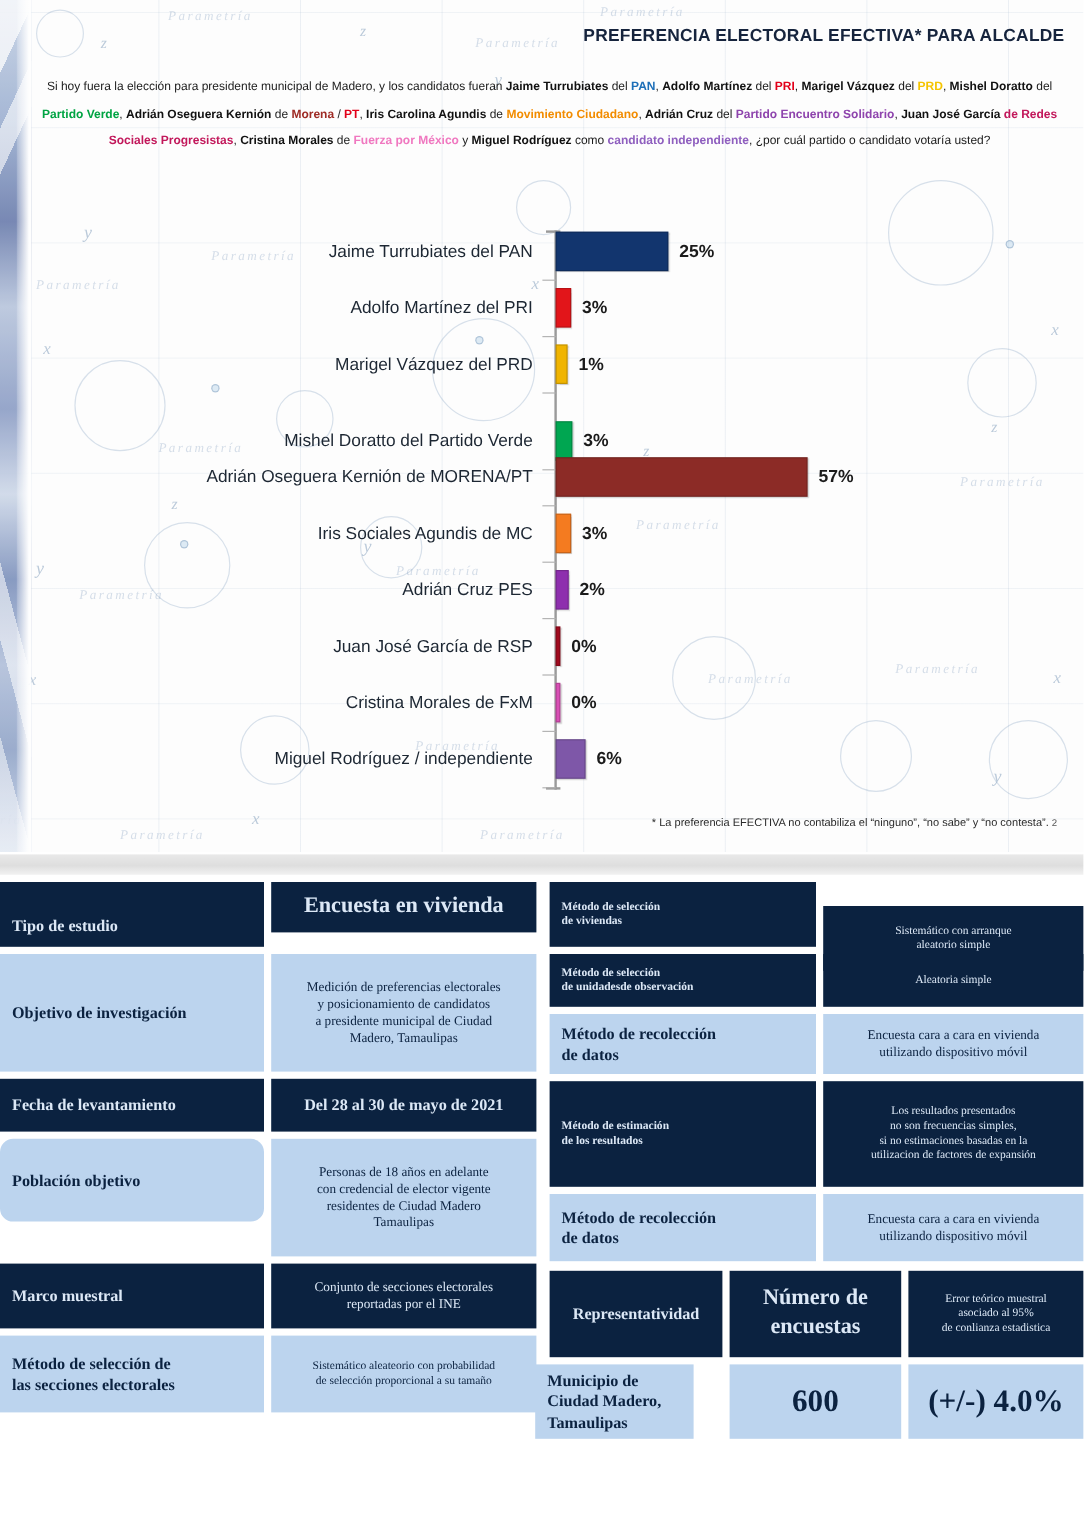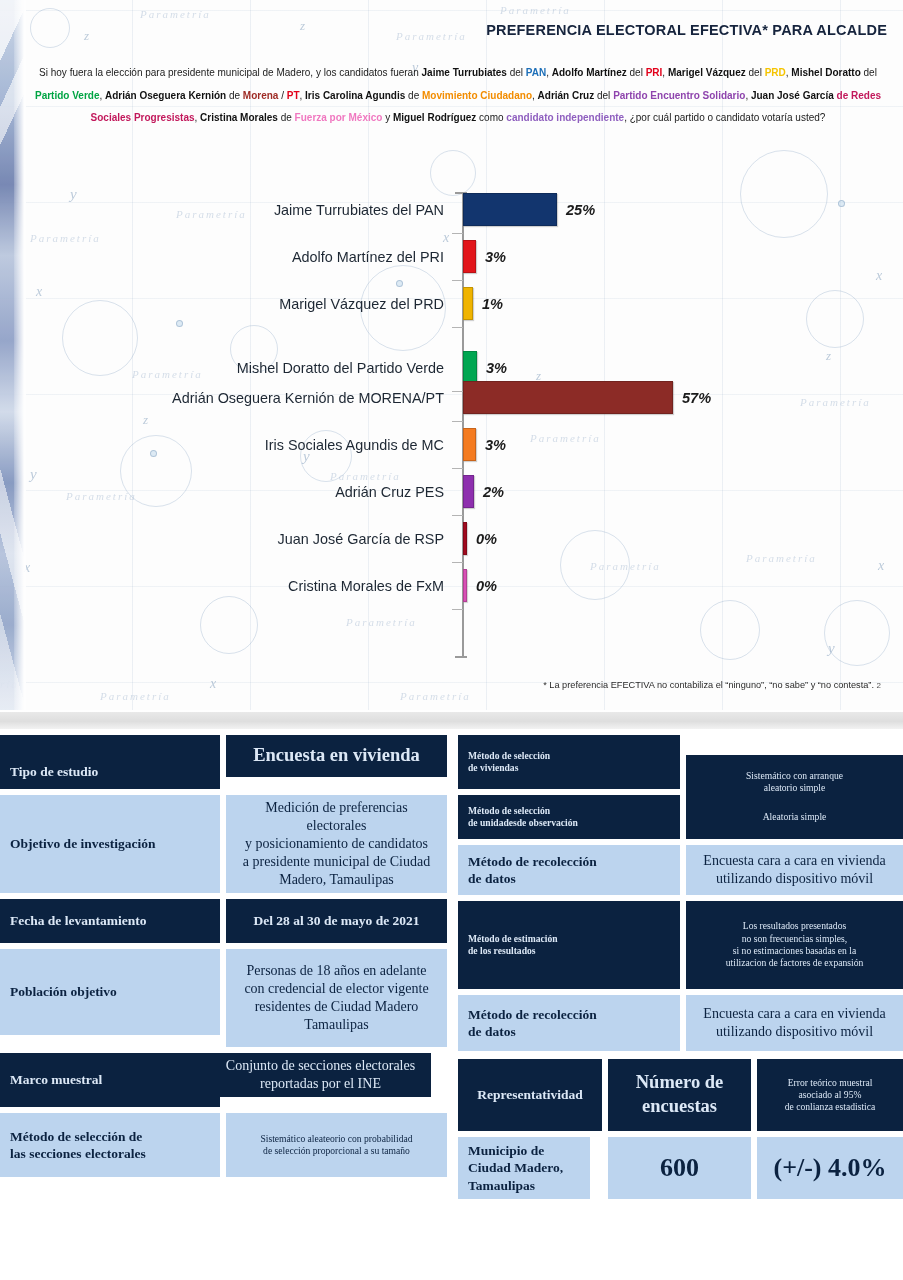--- a/index.html
+++ b/index.html
@@ -98,21 +98,20 @@
   }
   .bar {
     position: absolute; left: 463px; top: 7px; height: 33px;
     border: 1px solid rgba(0,0,0,.18);
     box-shadow: 1px 1px 1px rgba(0,0,0,.18);
   }
   .bar-val {
     position: absolute; top: 0; height: 47px; display: flex; align-items: center;
     font-size: 14.6px; font-weight: bold; color: #1b1b1b;
     font-family: "Liberation Sans", sans-serif;
-    font-style: italic;
   }
   .tick { position:absolute; left:452px; width:11px; height:1px; background:#b4b4b4; top:47px; }
 
   .footnote {
     position: absolute; right: 22px; top: 680px;
     font-size: 9.2px; color: #2a2a2a; font-family: "Liberation Sans", sans-serif;
   }
   .footnote .pg { font-size: 8px; color:#555; }
 
   .gray-band {
@@ -127,21 +126,21 @@
     display: flex; align-items: center;
     font-family: "Liberation Serif", serif;
     padding: 4px 10px;
   }
   .dark { background: #0b2240; color: #dce8f6; }
   .light { background: #bcd4ee; color: #0b2240; }
   .c-label { font-weight: bold; }
   .c-val { justify-content: center; text-align: center; }
   .t-lg { font-size: 18.5px; font-weight: bold; }
   .t-md { font-size: 13.5px; font-weight: bold; }
-  .t-sm { font-size: 14px; font-weight: normal; }
+  .t-sm { font-size: 11px; font-weight: normal; }
   .t-xs { font-size: 9.6px; font-weight: normal; }
   .t-xsb{ font-size: 9.6px; font-weight: bold; }
   .t-num{ font-size: 26px; font-weight: bold; }
 </style>
 </head>
 <body>
 
 <div class="page">
 
   <div class="slide">
@@ -256,20 +255,26 @@
           <div class="bar" style="width: 4px; background: rgb(160, 10, 30);"></div>
           <div class="bar-val" style="left: 476px;">0%</div>
           <div class="tick"></div>
         </div>
         <div class="row" style="top: 376px;">
           <div class="row-label">Cristina Morales de FxM</div>
           <div class="bar" style="width: 4px; background: rgb(217, 79, 181);"></div>
           <div class="bar-val" style="left: 476px;">0%</div>
           <div class="tick"></div>
         </div>
+        <div class="row" style="top: 423px;">
+          <div class="row-label">Miguel Rodríguez / independiente</div>
+          <div class="bar" style="width: 25px; background: rgb(126, 87, 168);"></div>
+          <div class="bar-val" style="left: 497px;">6%</div>
+          <div class="tick"></div>
+        </div>
       </div>
 
     <div class="footnote">
       <span>* La preferencia EFECTIVA no contabiliza el “ninguno”, “no sabe” y “no contesta”.</span>
       <span class="pg">2</span>
     </div>
   </div>
 
   <div class="gray-band"></div>
 
@@ -285,30 +290,30 @@
       </div>
       <div class="cell light t-sm c-val" style="left: 226px; top: 60px; width: 221px; height: 98px;">
         <div style="width: 100%; text-align: center; line-height: 1.28;">Medición de preferencias electorales<br>y posicionamiento de candidatos<br>a presidente municipal de Ciudad<br>Madero, Tamaulipas</div>
       </div>
       <div class="cell dark t-md c-label" style="left: 0px; top: 164px; width: 220px; height: 44px;">
         <div style="width: 100%; line-height: 1.28;">Fecha de levantamiento</div>
       </div>
       <div class="cell dark t-md c-val" style="left: 226px; top: 164px; width: 221px; height: 44px;">
         <div style="width: 100%; text-align: center; line-height: 1.28;">Del 28 al 30 de mayo de 2021</div>
       </div>
-      <div class="cell light t-md c-label" style="left: 0px; top: 214px; width: 220px; height: 86px;">
+      <div class="cell light t-md c-label" style="left: 0px; top: 214px; width: 220px; height: 69px; border-radius: 11px;">
         <div style="width: 100%; line-height: 1.28;">Población objetivo</div>
       </div>
       <div class="cell light t-sm c-val" style="left: 226px; top: 214px; width: 221px; height: 98px;">
         <div style="width: 100%; text-align: center; line-height: 1.28;">Personas de 18 años en adelante<br>con credencial de elector vigente<br>residentes de Ciudad Madero<br>Tamaulipas</div>
       </div>
       <div class="cell dark t-md c-label" style="left: 0px; top: 318px; width: 220px; height: 54px;">
         <div style="width: 100%; line-height: 1.28;">Marco muestral</div>
       </div>
-      <div class="cell dark t-sm c-val" style="left: 210px; top: 318px; width: 221px; height: 44px;">
+      <div class="cell dark t-sm c-val" style="left: 226px; top: 318px; width: 221px; height: 54px;">
         <div style="width: 100%; text-align: center; line-height: 1.28;">Conjunto de secciones electorales<br>reportadas por el INE</div>
       </div>
       <div class="cell light t-md c-label" style="left: 0px; top: 378px; width: 220px; height: 64px;">
         <div style="width: 100%; line-height: 1.28;">Método de selección de<br>las secciones electorales</div>
       </div>
       <div class="cell light t-xs c-val" style="left: 226px; top: 378px; width: 221px; height: 64px;">
         <div style="width: 100%; text-align: center; line-height: 1.28;">Sistemático aleateorio con probabilidad<br>de selección proporcional a su tamaño</div>
       </div>
       <div class="cell dark t-xsb c-label" style="left: 458px; top: 0px; width: 222px; height: 54px;">
         <div style="width: 100%; line-height: 1.28;">Método de selección<br>de viviendas</div>
@@ -342,21 +347,21 @@
       </div>
       <div class="cell dark t-md c-val" style="left: 458px; top: 324px; width: 144px; height: 72px;">
         <div style="width: 100%; text-align: center; line-height: 1.28;">Representatividad</div>
       </div>
       <div class="cell dark t-lg c-val" style="left: 608px; top: 324px; width: 143px; height: 72px;">
         <div style="width: 100%; text-align: center; line-height: 1.28;">Número de<br>encuestas</div>
       </div>
       <div class="cell dark t-xs c-val" style="left: 757px; top: 324px; width: 146px; height: 72px;">
         <div style="width: 100%; text-align: center; line-height: 1.28;">Error teórico muestral<br>asociado al 95%<br>de conlianza estadistica</div>
       </div>
-      <div class="cell light t-md c-label" style="left: 458px; top: 402px; width: 132px; height: 62px; justify-content: center;">
+      <div class="cell light t-md c-label" style="left: 446px; top: 402px; width: 132px; height: 62px; justify-content: center;">
         <div style="width: 100%; line-height: 1.28;">Municipio de<br>Ciudad Madero,<br>Tamaulipas</div>
       </div>
       <div class="cell light t-num c-val" style="left: 608px; top: 402px; width: 143px; height: 62px;">
         <div style="width: 100%; text-align: center; line-height: 1.28;">600</div>
       </div>
       <div class="cell light t-num c-val" style="left: 757px; top: 402px; width: 146px; height: 62px;">
         <div style="width: 100%; text-align: center; line-height: 1.28;">(+/-) 4.0%</div>
       </div>
     </div>
 

